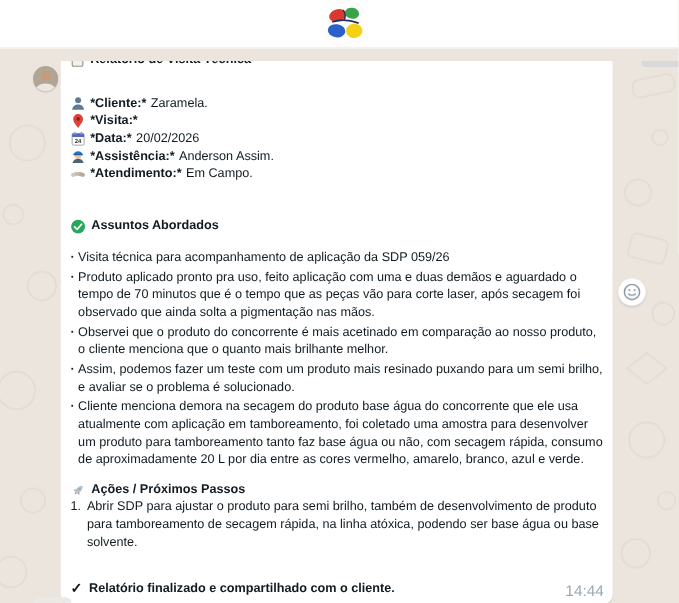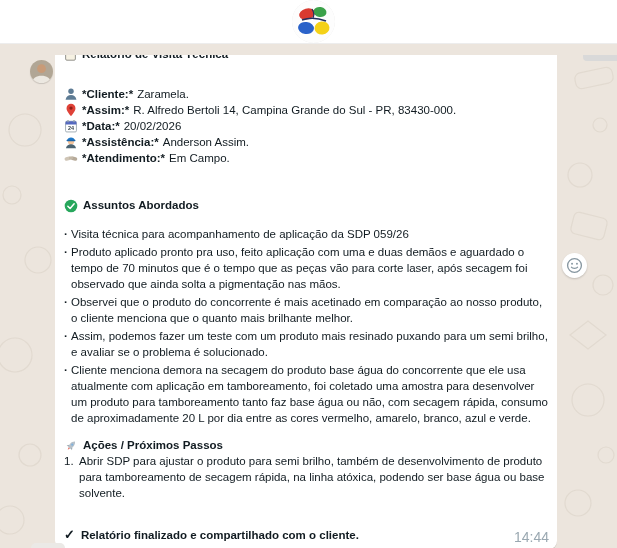--- a/index.html
+++ b/index.html
@@ -143,22 +143,21 @@
           </svg>
           <span class="field-label">*Cliente:*</span>
           <span class="field-value">Zaramela.</span>
         </div>
 
         <div class="field-row">
           <svg class="field-icon" viewBox="0 0 16 16">
             <path d="M8 .8a5.1 5.1 0 0 1 5.1 5.1c0 3.5-3.5 6.7-4.7 8.8a.45.45 0 0 1-.8 0C6.4 12.6 2.9 9.4 2.9 5.9A5.1 5.1 0 0 1 8 .8z" fill="#df4238"></path>
             <circle cx="8" cy="5.8" r="1.9" fill="#8e1f16"></circle>
           </svg>
-          <span class="field-label">*Assim:*</span>
-          <span class="field-value">R. Alfredo Bertoli 14, Campina Grande do Sul - PR, 83430-000.</span>
+          <span class="field-label">*Visita:*</span>
         </div>
 
         <div class="field-row">
           <svg class="field-icon" viewBox="0 0 16 16">
             <rect x="1.8" y="2.6" width="12.4" height="12.2" rx="1.4" fill="#ffffff" stroke="#97a4ad" stroke-width="1"></rect>
             <path d="M1.8 4a1.4 1.4 0 0 1 1.4-1.4h9.6A1.4 1.4 0 0 1 14.2 4v2.4H1.8z" fill="#5468c0"></path>
             <rect x="3.8" y="1" width="1.6" height="3" rx="0.8" fill="#90a0ab"></rect>
             <rect x="10.6" y="1" width="1.6" height="3" rx="0.8" fill="#90a0ab"></rect>
             <text x="8" y="12.8" font-size="6.2" font-weight="bold" text-anchor="middle" fill="#323f47" font-family="Liberation Sans, sans-serif">24</text>
           </svg>

